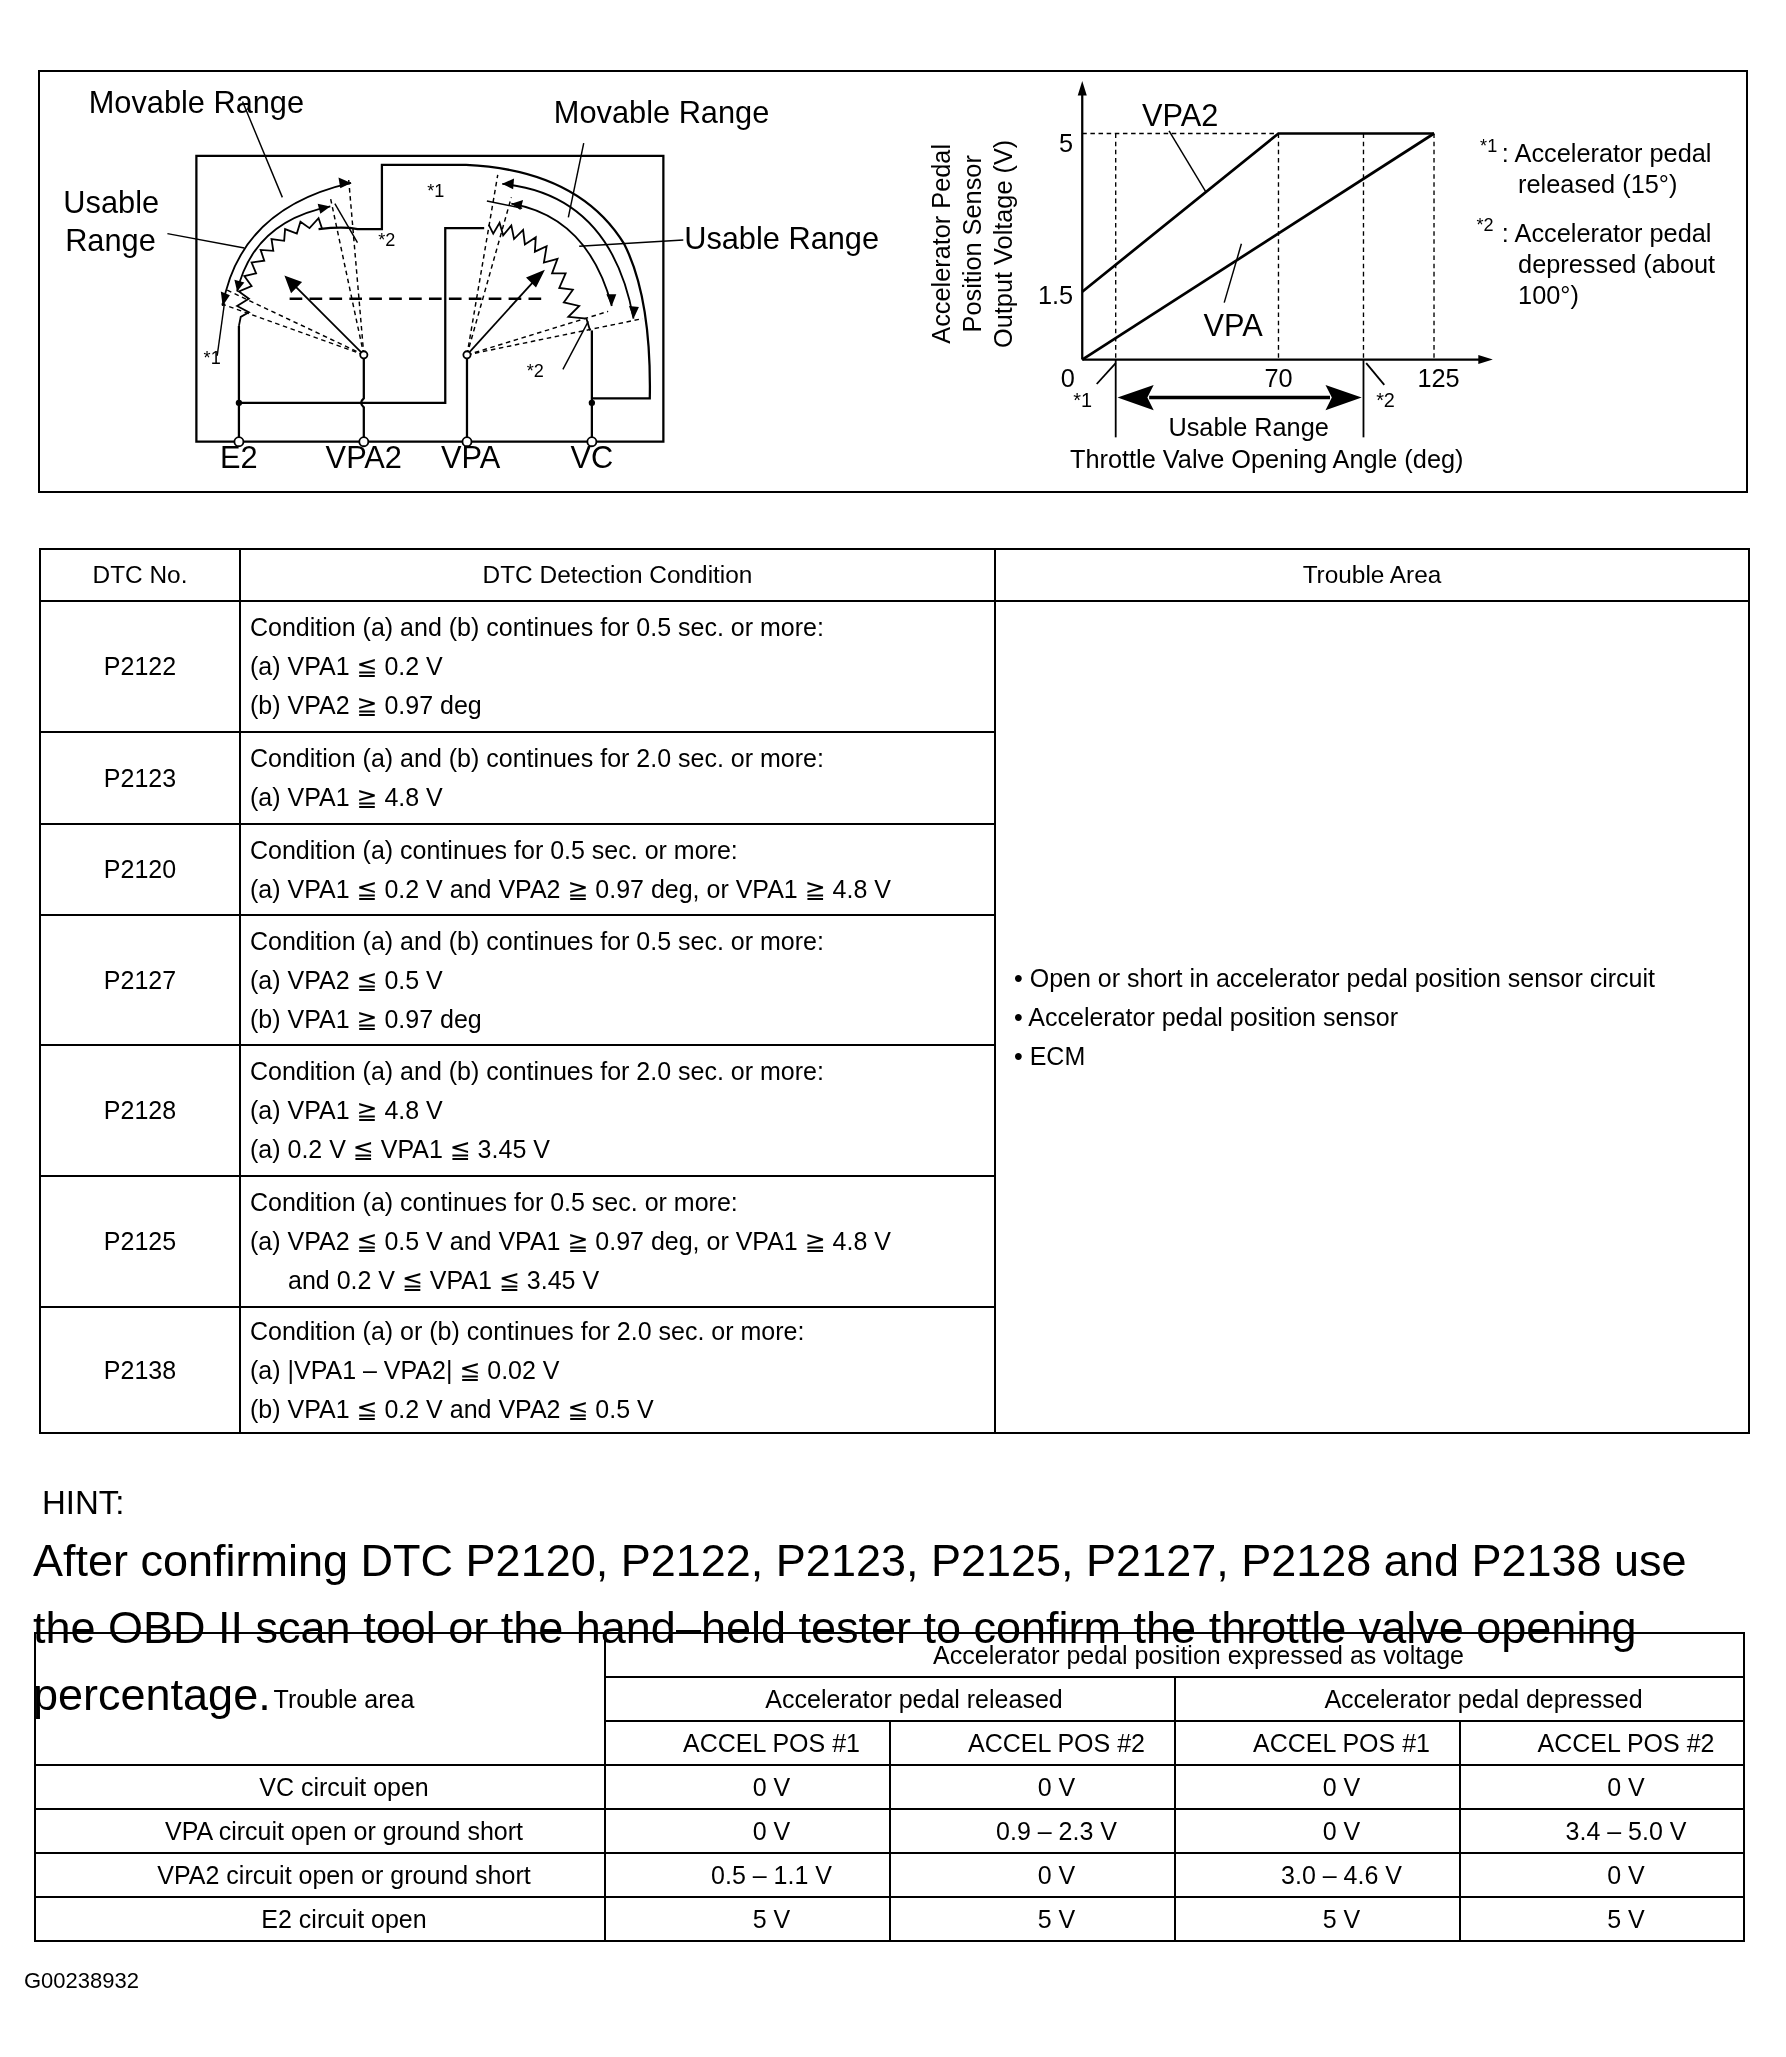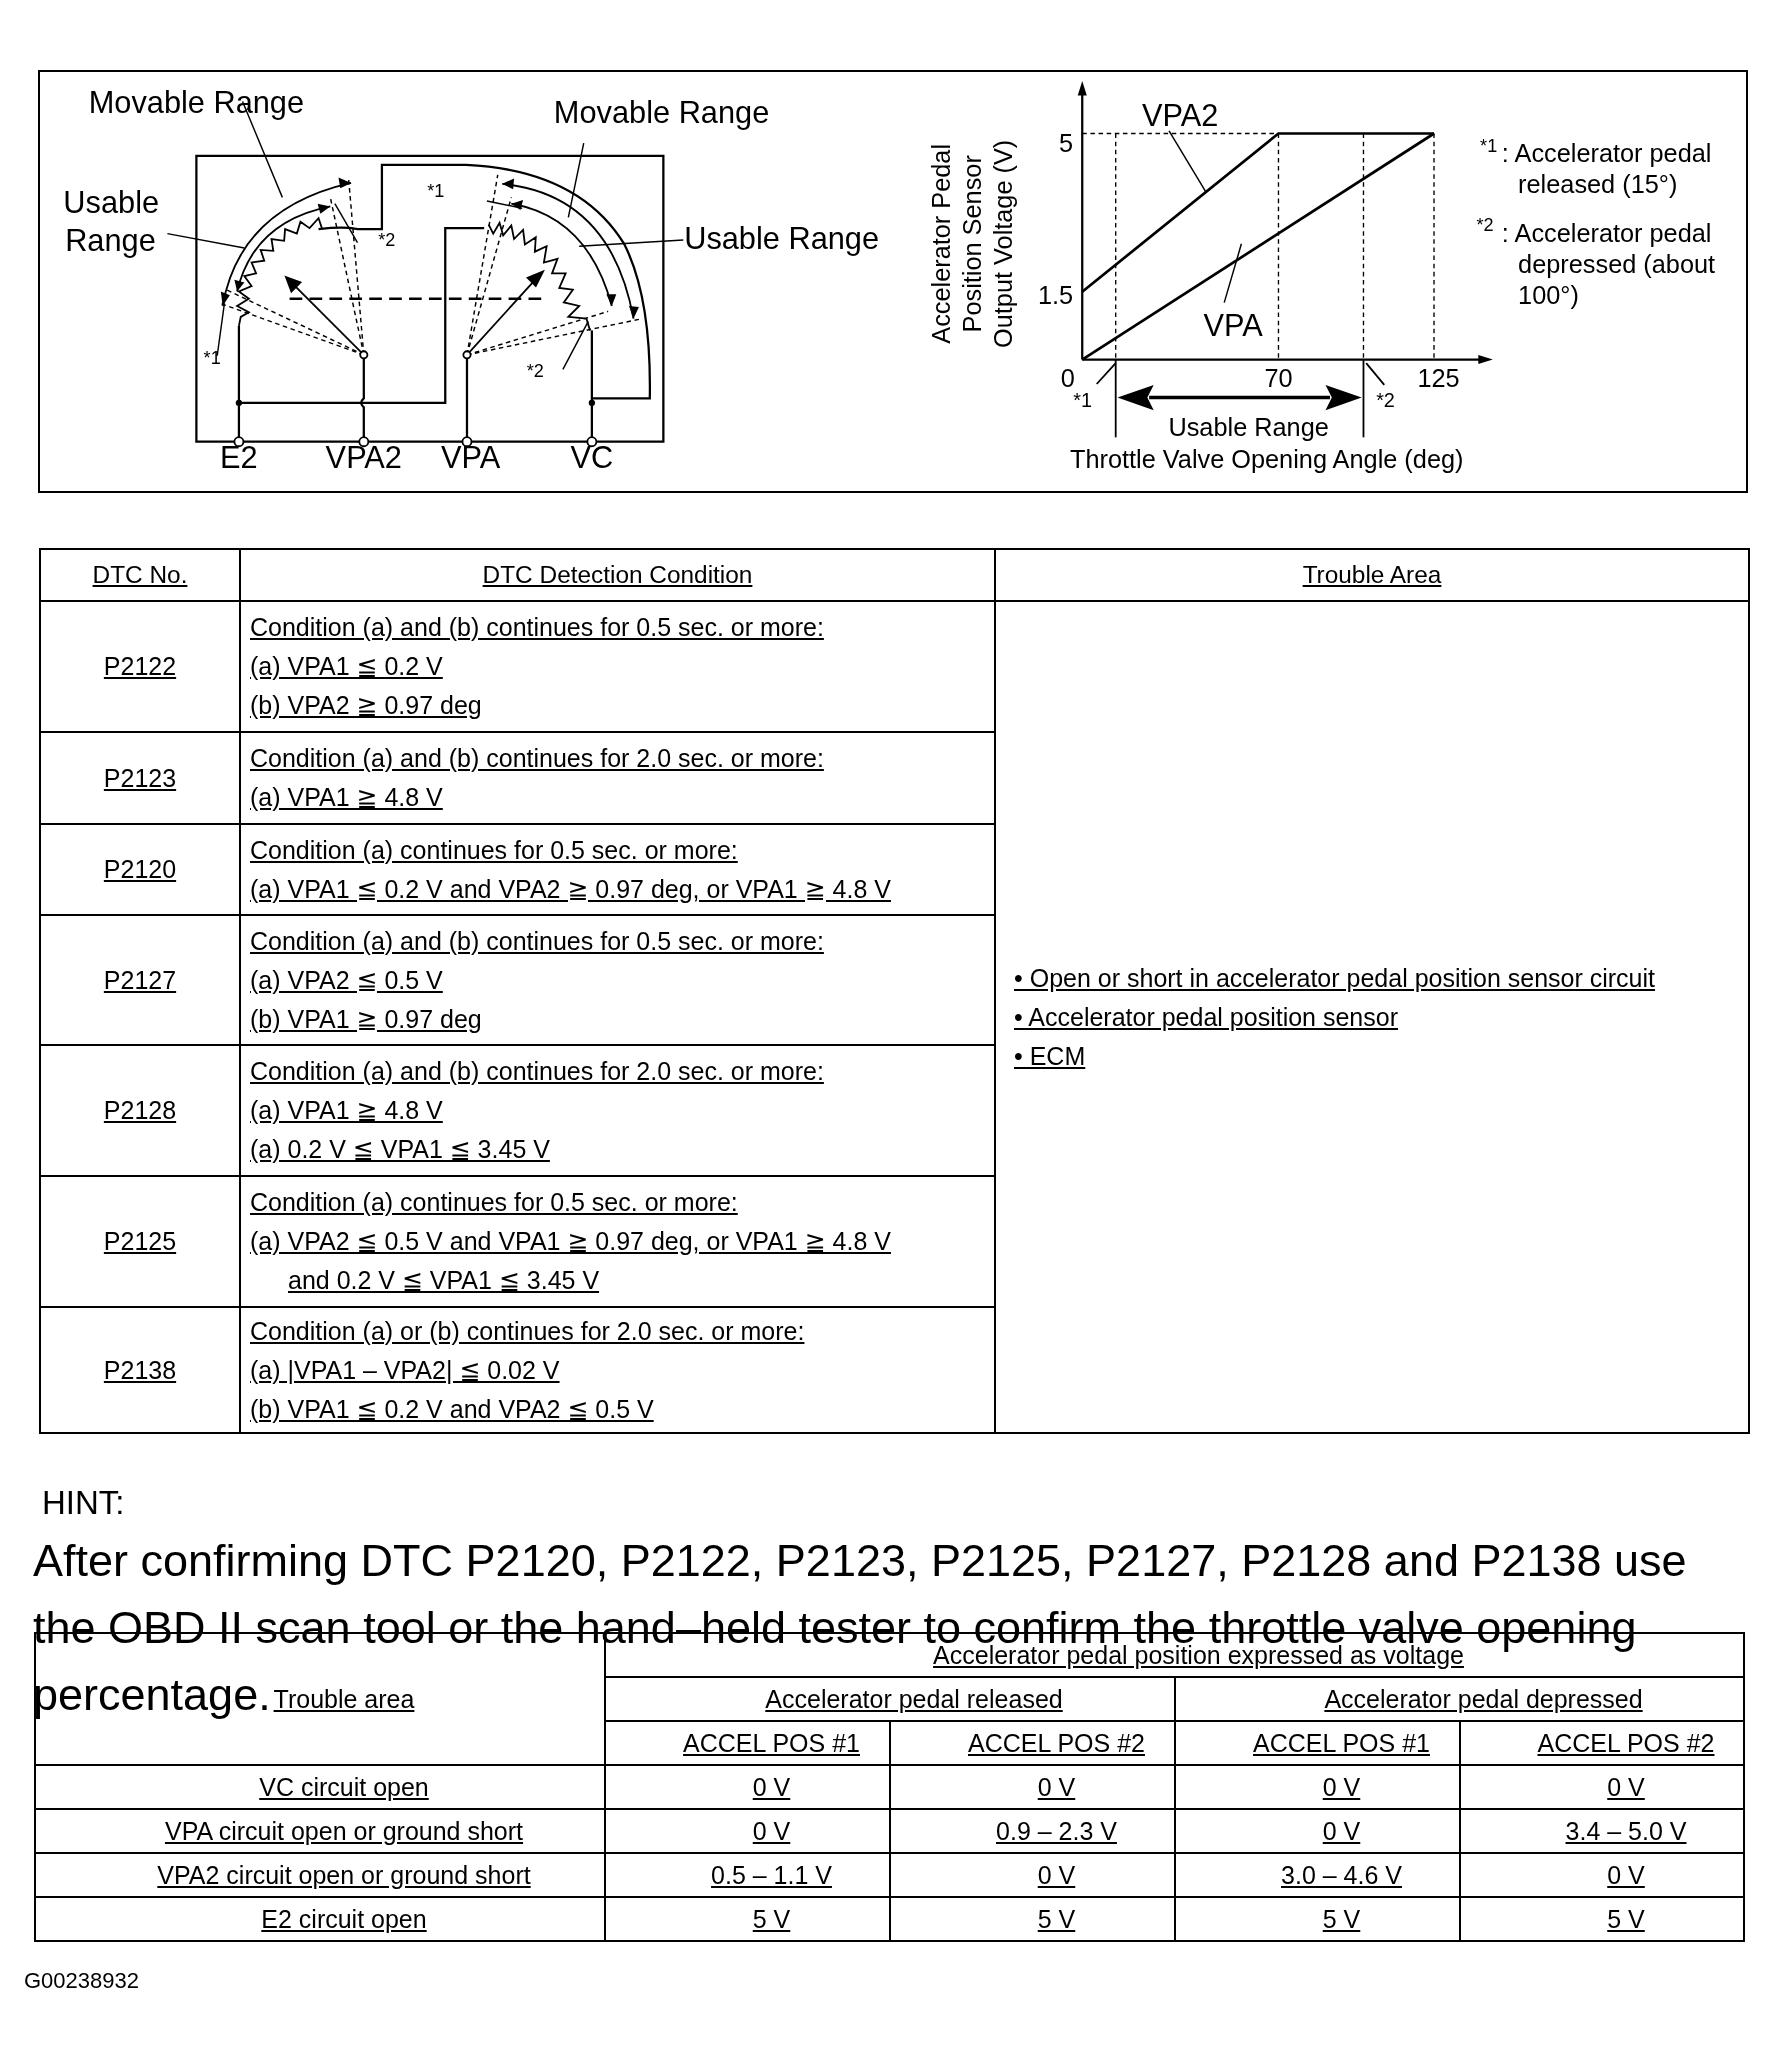--- a/index.html
+++ b/index.html
@@ -4,21 +4,21 @@
 <style>
   html, body { margin:0; padding:0; background:#ffffff; }
   body { width:1787px; height:2058px; position:relative; overflow:hidden;
          font-family:"Liberation Sans", sans-serif; color:#000; }
   .abs { position:absolute; }
   .frame { position:absolute; left:38px; top:70px; width:1710px; height:423px;
            border:2.7px solid #000; box-sizing:border-box; }
   svg text { font-family:"Liberation Sans", sans-serif; fill:#000; }
 
   table { border-collapse:collapse; position:absolute; table-layout:fixed; }
-  td, th { border:2.7px solid #000; font-weight:normal; padding:0;text-decoration:underline; }
+  td, th { border:2.7px solid #000; font-weight:normal; padding:0; }
 
   #dtc-table { left:39px; top:548px; width:1709px; }
   #dtc-table th { height:50px; font-size:24.4px; text-align:center; }
   #dtc-table td.code { font-size:25px; text-align:center; vertical-align:middle; }
   #dtc-table td.cond { font-size:25px; padding:3.6px 0 3.6px 9px; vertical-align:middle; line-height:39px; }
   #dtc-table td.cond .line { display:block; white-space:nowrap; }
   #dtc-table td.cond .line.indent { padding-left:38px; }
   #dtc-table td.area { font-size:25px; vertical-align:middle; padding-left:18px; line-height:39px; }
   #dtc-table td.area .bullet { display:block; white-space:nowrap; }
 

